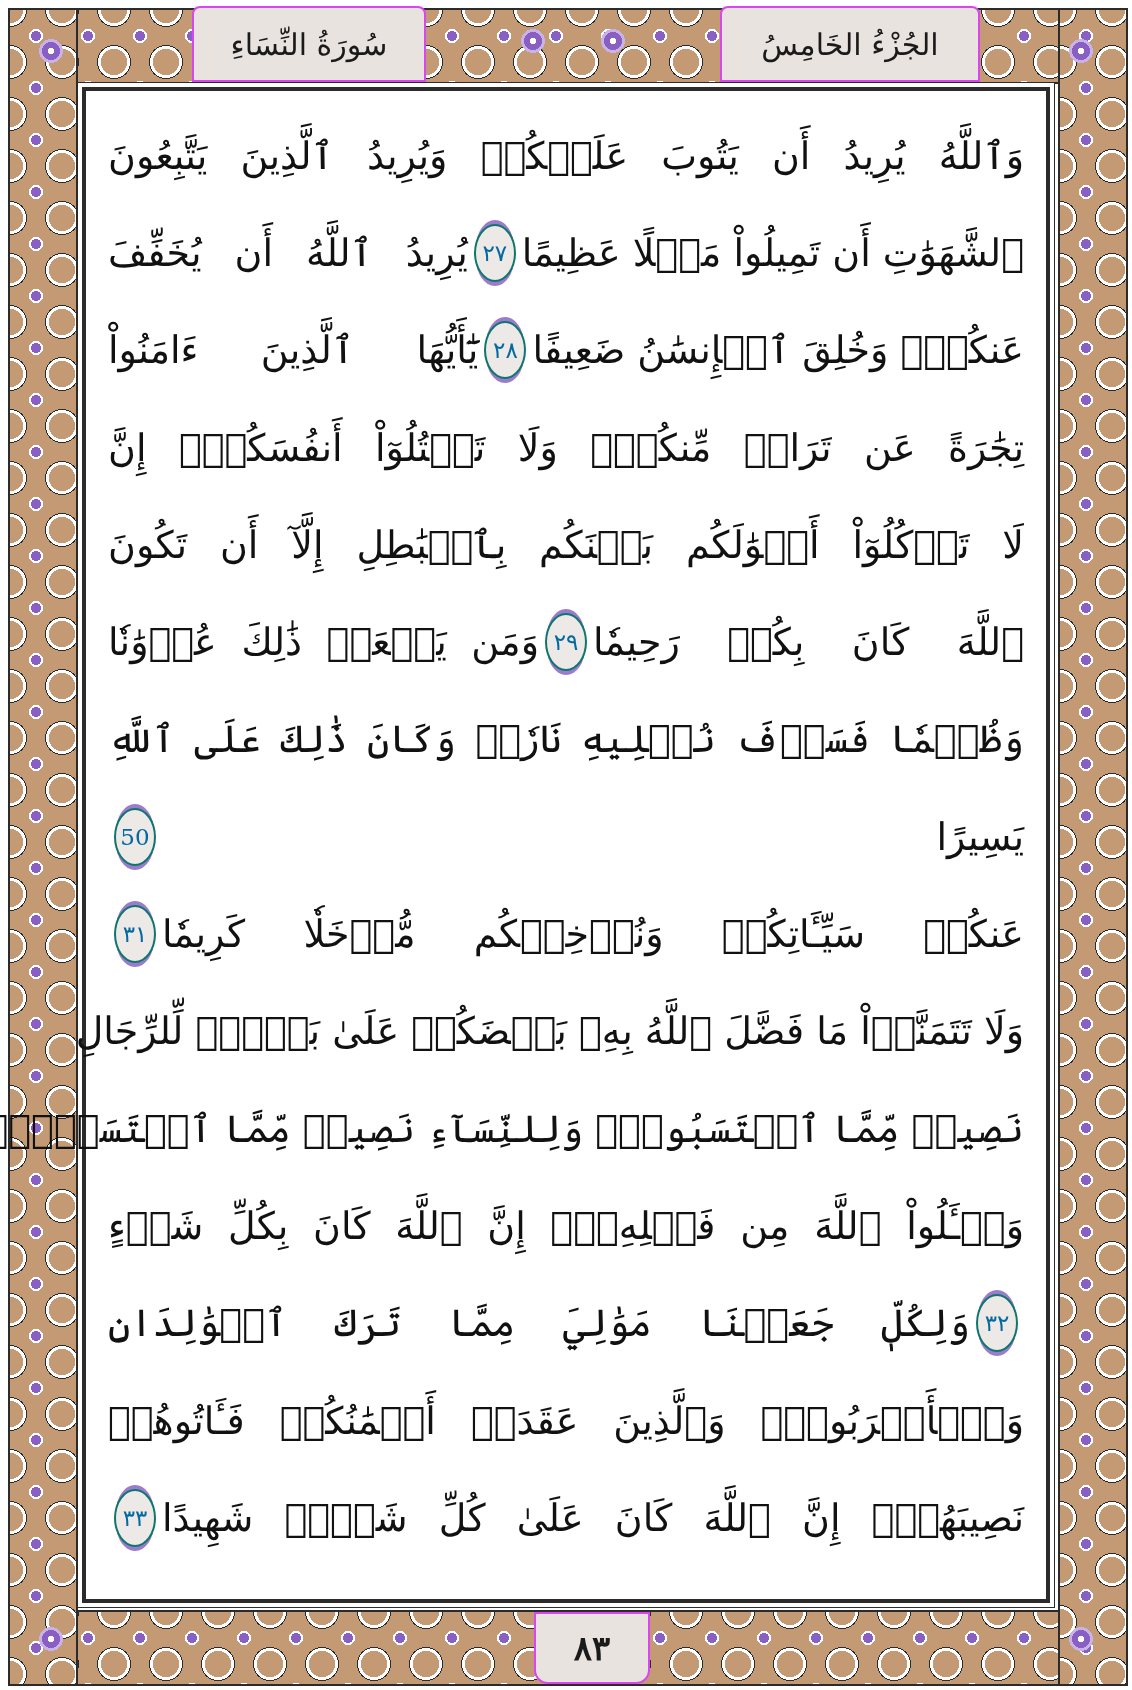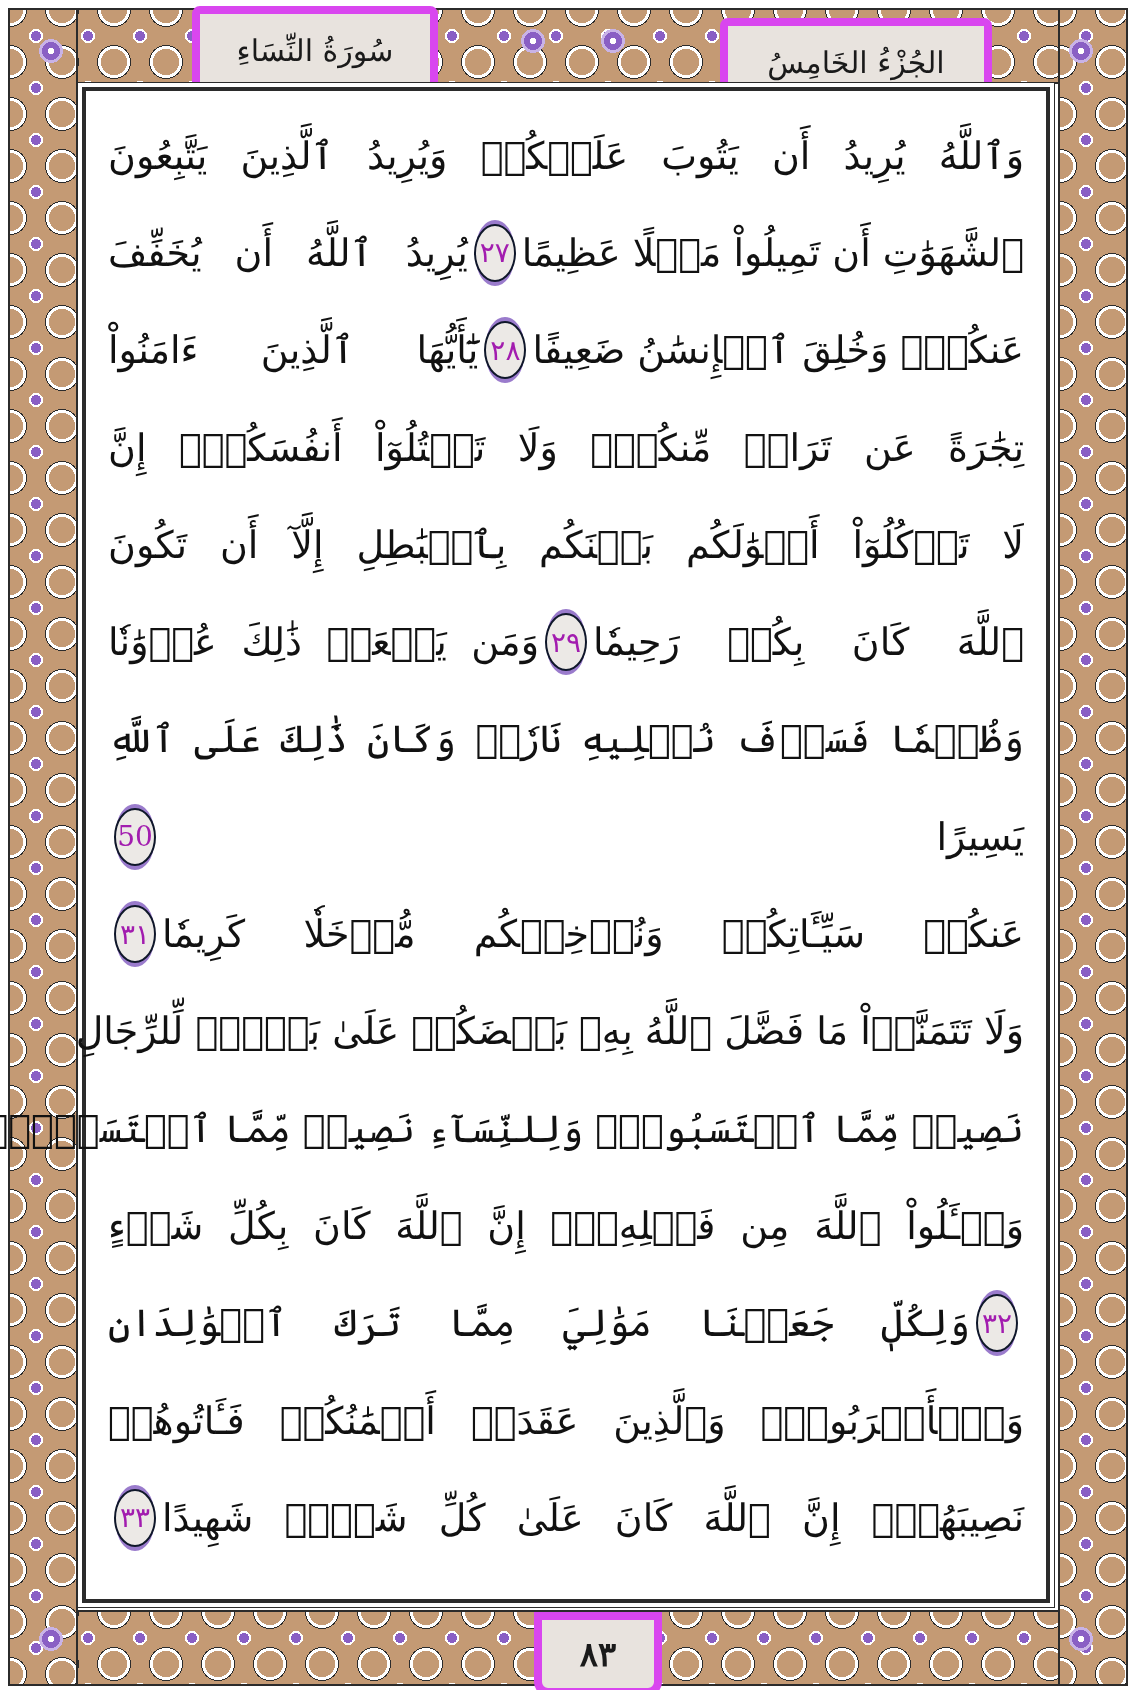--- a/index.html
+++ b/index.html
@@ -24,27 +24,27 @@
       radial-gradient(circle at 50% 50%, transparent 0 13px, #ffffff 13px 16px, #2b2b2b 16px 17px, transparent 17px);
     background-size: 52px 52px, 52px 52px;
     background-position: 0 0, 26px 26px;
   }
   .band-left   { left: 8px;  top: 8px;  width: 66px;  height: 1674px; }
   .band-right  { left: 1058px; top: 8px; width: 66px; height: 1674px; }
   .band-top    { left: 8px;  top: 8px;  width: 1116px; height: 72px; }
   .band-bottom { left: 8px;  top: 1610px; width: 1116px; height: 72px; }
 
   .cartouche {
-    position: absolute; background: #e8e3de; border: 8px solid #d946ef;
+    position: absolute; background: #e8e3de; border: 2px solid #d946ef;
     display: flex; align-items: center; justify-content: center;
     color: #1a1a1a; font-family: "DejaVu Serif", serif; font-size: 30px;
     direction: rtl; z-index: 3;
   }
   .cart-surah { left: 192px; top: 6px; width: 230px; height: 72px; border-radius: 8px 8px 0 0; }
-  .cart-juz   { left: 720px; top: 6px; width: 256px; height: 72px; border-radius: 8px 8px 0 0; margin-top: 12px; }
+  .cart-juz   { left: 720px; top: 6px; width: 256px; height: 72px; border-radius: 8px 8px 0 0; }
   .cart-page  { left: 510px; top: 1612px; width: 112px; height: 68px; border-radius: 0 0 14px 14px; font-size: 34px; font-weight: bold; margin-left: 24px; }
 
   .flower {
     position: absolute; width: 26px; height: 26px; z-index: 2;
     background: radial-gradient(circle, #ffffff 0 3px, #8a5fc4 3px 9px, #c9b3e6 9px 12px, transparent 12px);
   }
 
   
   .inner-outer {
     position: absolute; left: 77px; top: 82px; width: 978px; height: 1526px;
@@ -61,22 +61,22 @@
   }
   .line {
     height: 97.3px; display: flex; align-items: center; justify-content: space-between;
     font-family: "DejaVu Serif", serif; font-size: 38px; color: #111111;
     white-space: nowrap; text-align: justify; text-align-last: justify;
   }
   .line-text { flex: 1; text-align: justify; text-align-last: justify; }
   .ayah-marker {
     display: inline-flex; align-items: center; justify-content: center;
     width: 38px; height: 54px; margin: 0 6px; border-radius: 50%;
-    background: #ece9e6; border: 2px solid #0f172a; box-shadow: 0 -6px 0 -2px #9a7bcc, 0 6px 0 -2px #9a7bcc;
-    font-size: 28px; color: #a21caf; flex: none;
+    background: #ece9e6; border: 2px solid #0f766e; box-shadow: 0 -6px 0 -2px #9a7bcc, 0 6px 0 -2px #9a7bcc;
+    font-size: 23px; color: #0369a1; flex: none;
   }
 </style>
 </head>
 <body>
 
 <div class="frame-band">
   <div class="band band-top"></div>
   <div class="band band-bottom"></div>
   <div class="band band-left"></div>
   <div class="band band-right"></div>

